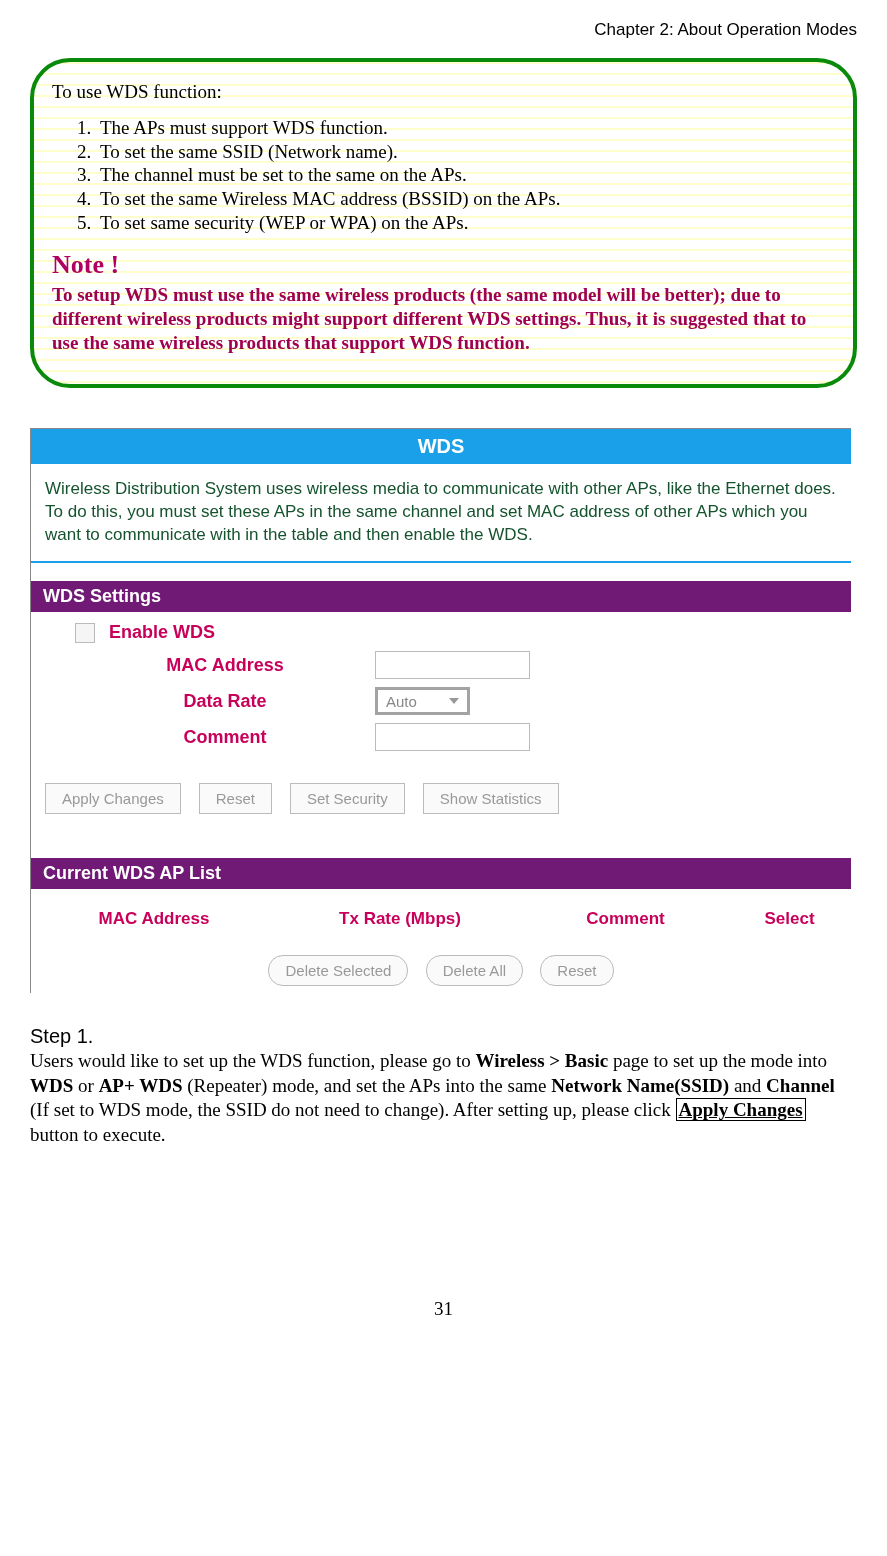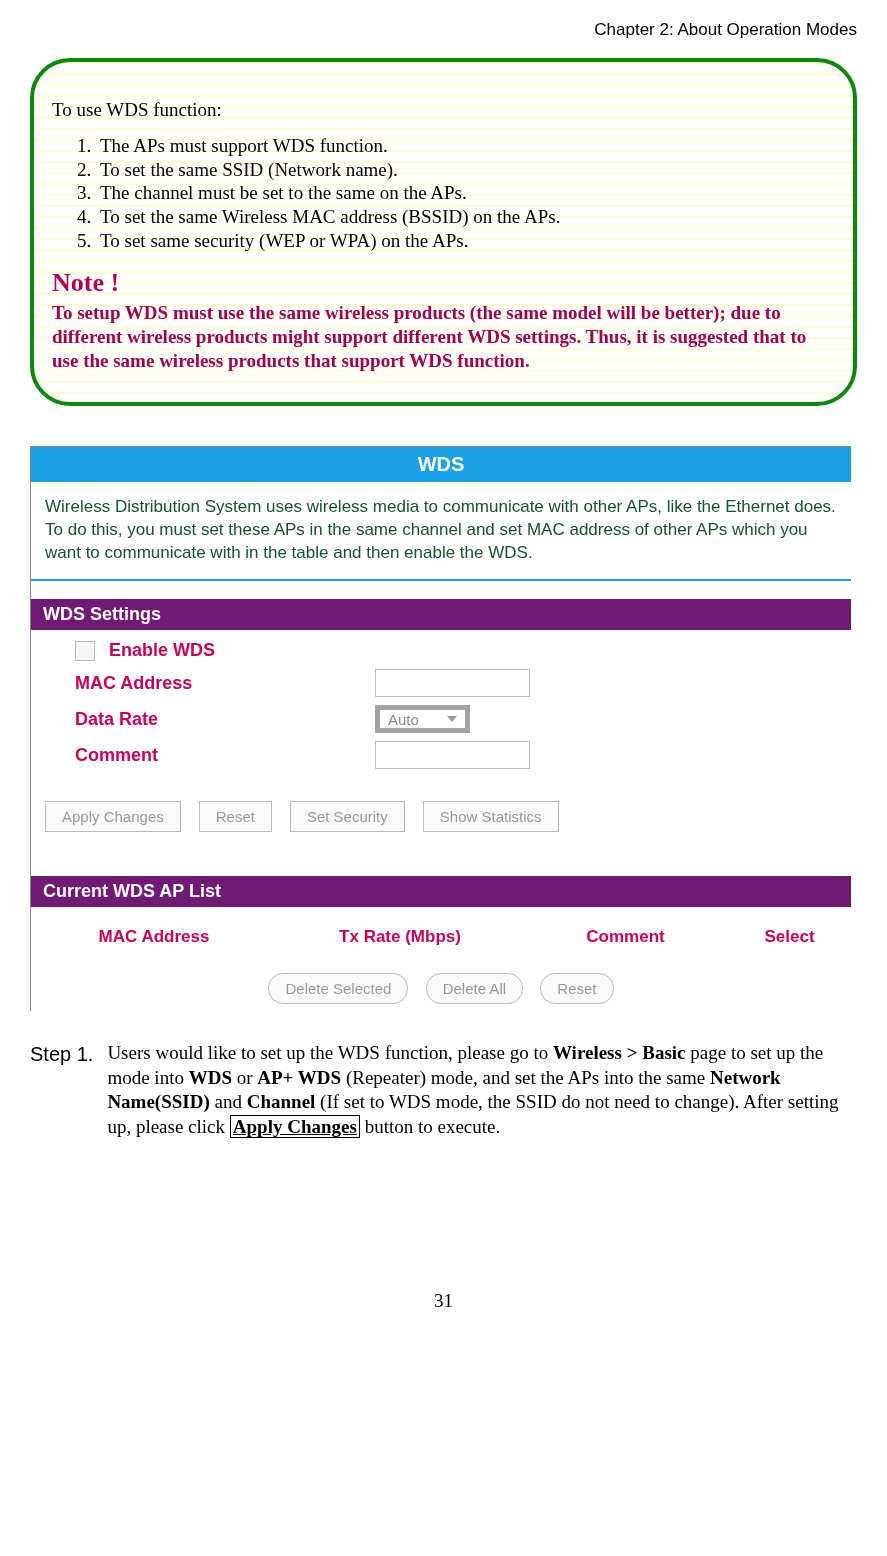--- a/index.html
+++ b/index.html
@@ -20,21 +20,21 @@
   }
   
   .callout {
     border: 4px solid #0a8a0a;
     border-radius: 40px;
     background: repeating-linear-gradient(
       to bottom,
       #ffffcc 0px, #ffffcc 2px,
       #ffffff 2px, #ffffff 11px
     );
-    padding: 36px 18px 30px 18px;
+    padding: 18px 18px 30px 18px;
     margin-bottom: 40px;
     line-height: 1.25;
   }
   .callout .intro { margin-bottom: 0; }
   .callout ol {
     margin: 12px 0 14px 0;
     padding-left: 44px;
   }
   .callout ol li { padding-left: 4px; }
   .note-title {
@@ -79,20 +79,21 @@
   .section-bar {
     background: #701a75;
     color: #fff;
     font-weight: bold;
     font-size: 18px;
     padding: 5px 12px;
     margin: 0 0 10px 0;
   }
   .settings {
     padding: 0 14px 14px 14px;
+    text-align: center;
   }
   .row {
     display: flex;
     align-items: center;
     margin: 8px 0;
   }
   .row .lab {
     width: 300px;
     color: #c8005a;
     font-weight: bold;
@@ -116,21 +117,21 @@
     display: inline-block;
   }
   .txt-input {
     width: 155px; height: 28px;
     border: 1px solid #bbb;
     background: #fff;
     box-sizing: border-box;
   }
   .sel {
     width: 95px; height: 28px;
-    border: 5px solid #a3a3a3;
+    border: 3px solid #a3a3a3;
     background: #fff;
     display: flex; align-items: center;
     justify-content: space-between;
     padding: 0 8px;
     color: #888;
     font-size: 15px;
     box-sizing: border-box;
   }
   .sel .caret {
     width: 0; height: 0;
@@ -170,20 +171,21 @@
   .delete-row {
     text-align: center;
     padding: 4px 0 12px 0;
   }
   .delete-row .btn { margin: 0 6px; border-radius: 15px; }
   
   .step {
     display: flex;
     line-height: 1.3;
     font-size: 19px;
+    flex-direction: column;
   }
   .step-label {
     font-family: Arial, sans-serif;
     font-size: 20px;
     margin-right: 14px;
     white-space: nowrap;
   }
   .step-body { font-family: "Times New Roman", serif; }
   .boxed {
     border: 1px solid #000;

